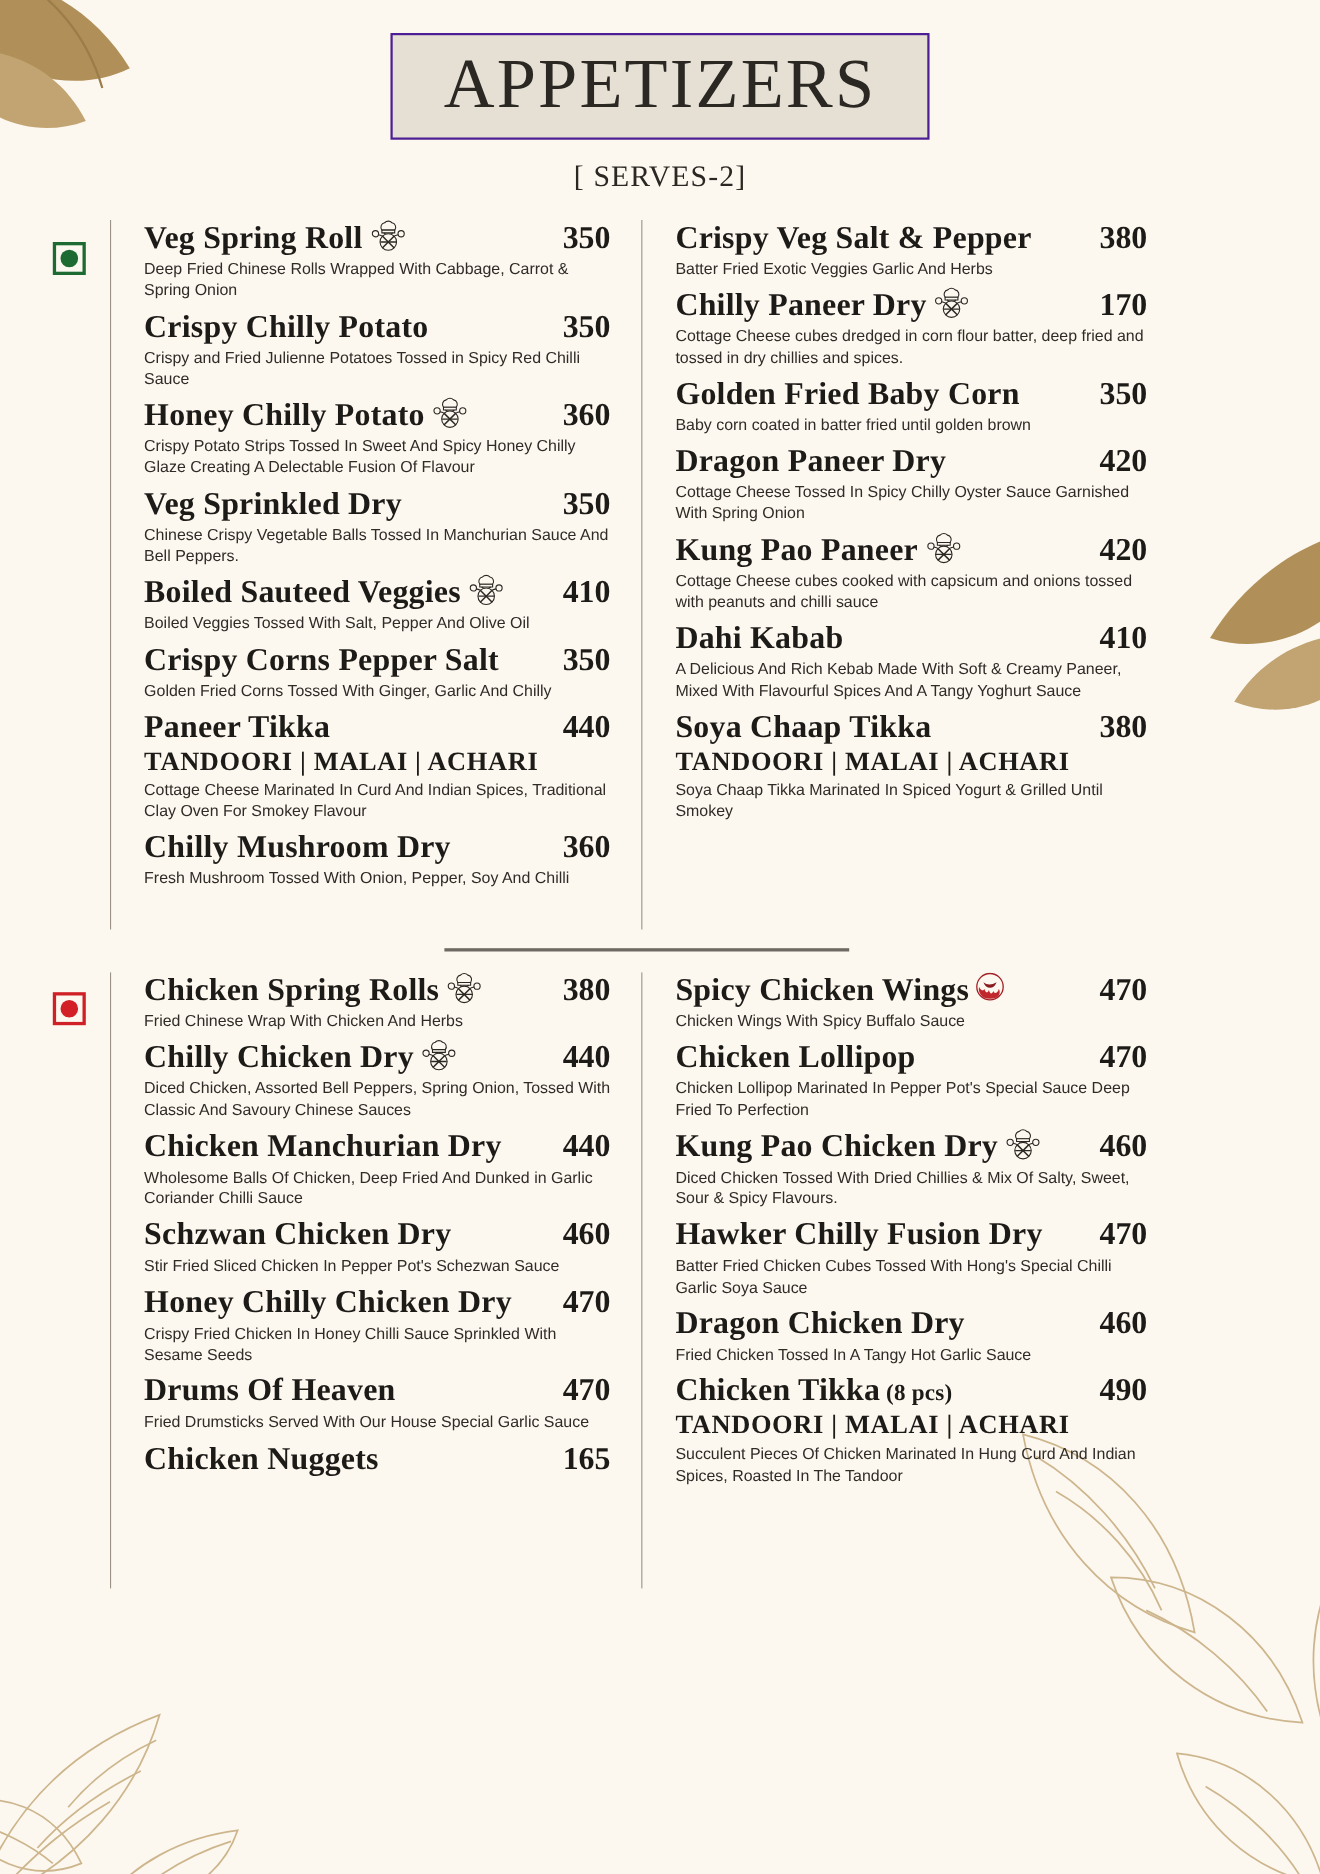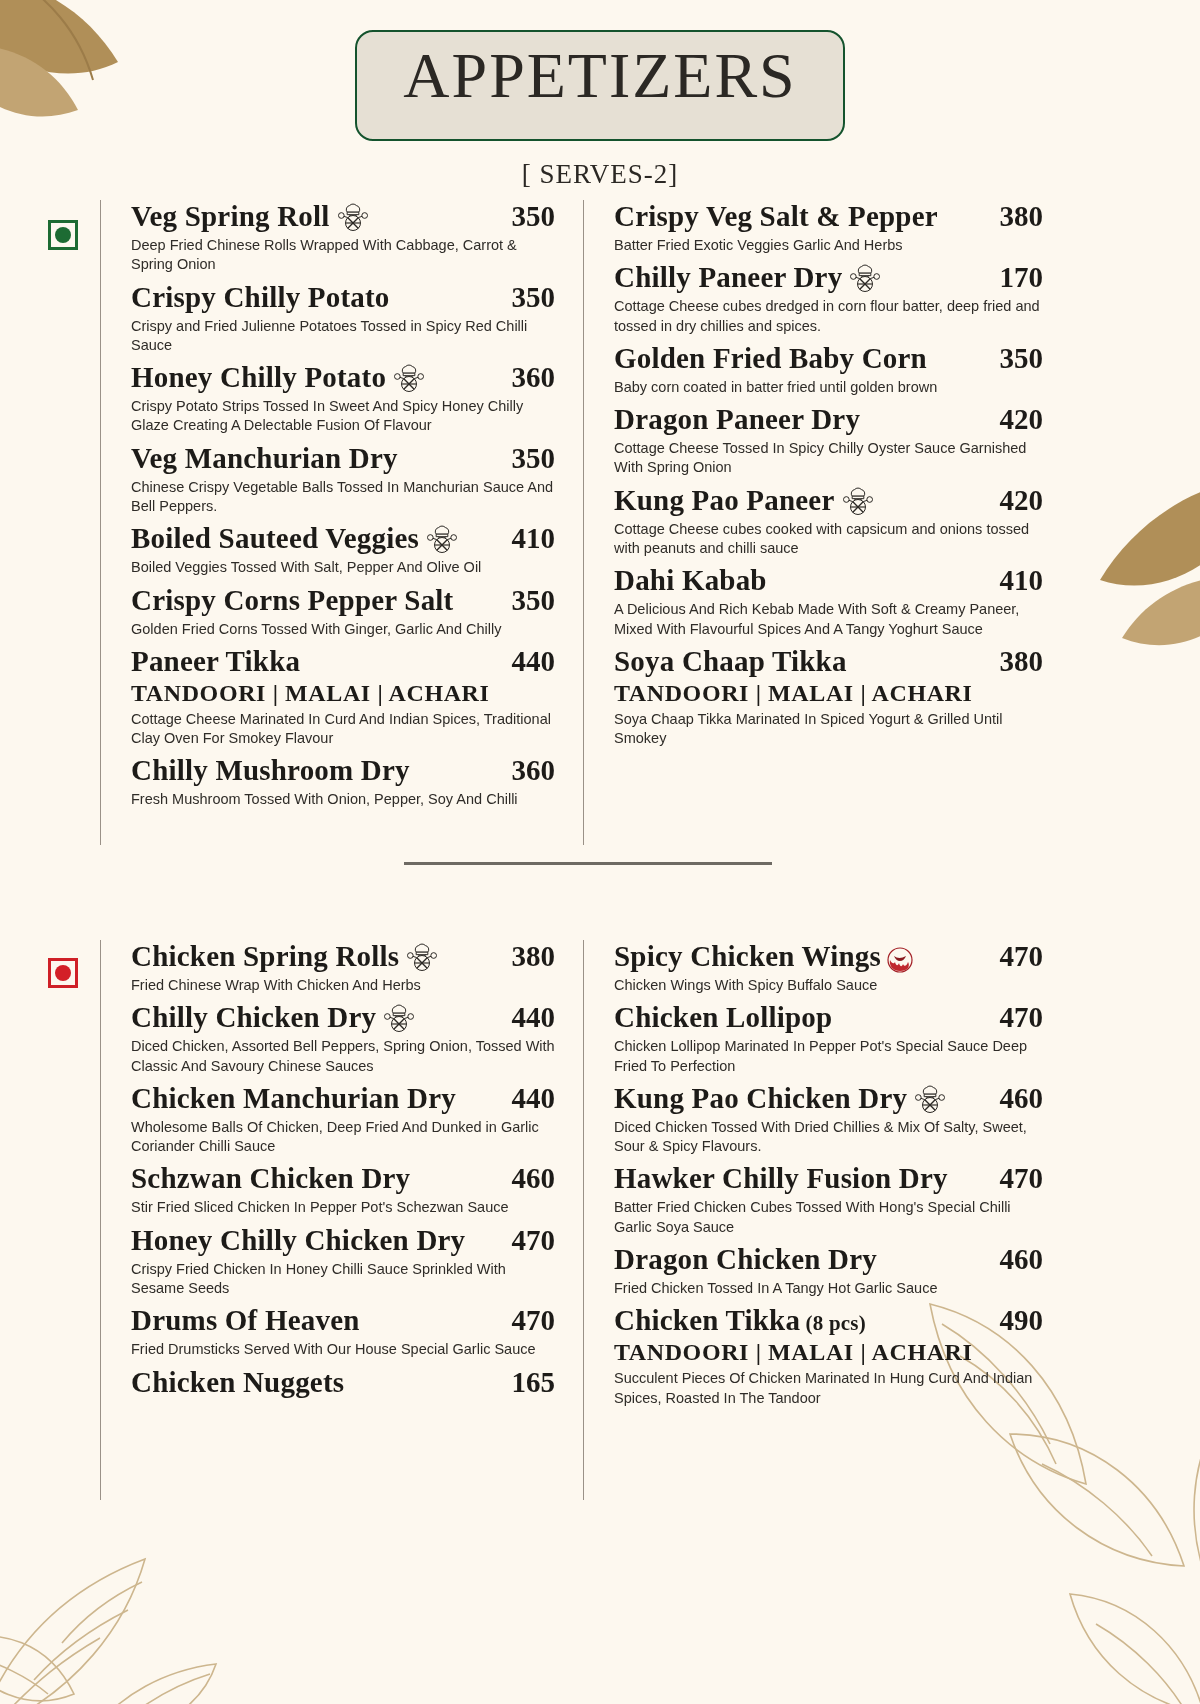--- a/index.html
+++ b/index.html
@@ -20,45 +20,45 @@
   .deco { position: absolute; pointer-events: none; }
   .deco-tl { top: -30px; left: -40px; width: 260px; height: 220px; }
   .deco-mr { top: 470px; right: -40px; width: 260px; height: 220px; }
   .deco-bl { bottom: -30px; left: -30px; width: 320px; height: 340px; }
   .deco-br { bottom: -20px; right: -20px; width: 330px; height: 430px; }
 
   
   .title-wrap { position: absolute; top: 30px; left: 0; width: 1200px; text-align: center; }
   .title-box {
     display: inline-block;
-    border: 2px solid #14532d;
-    border-radius: 18px;
+    border: 2px solid #4c1d95;
+    border-radius: 0;
     background: #e6e0d4;
-    padding: 10px 46px 30px 46px;
+    padding: 10px 46px 16px 46px;
   }
   .title-box h1 {
     font-family: "Liberation Serif", serif;
     font-weight: normal;
     font-size: 64px;
     letter-spacing: 2px;
     color: #2b2824;
     line-height: 1.05;
   }
   .serves {
     margin-top: 18px;
     font-family: "Liberation Serif", serif;
     font-size: 27px;
     letter-spacing: 1px;
     color: #2b2824;
   }
 
   
   .section { position: absolute; left: 0; width: 1200px; }
   .sec-veg { top: 200px; }
-  .sec-nonveg { top: 940px; }
+  .sec-nonveg { top: 884px; }
 
   .marker {
     position: absolute;
     left: 48px;
     width: 30px; height: 30px;
     border: 3px solid #1d6b33;
     background: #fdf8ef;
     display: flex; align-items: center; justify-content: center;
   }
   .marker i { display:block; width: 16px; height: 16px; border-radius: 50%; background: #1d6b33; }
@@ -80,21 +80,21 @@
   .sec-nonveg .col-left { min-height: 520px; }
   .sec-nonveg .col-right { min-height: 560px; }
 
   
   .item { position: relative; margin-bottom: 6px; }
   .item-head {
     display: flex;
     align-items: baseline;
     justify-content: space-between;
   }
-  .name-wrap { display: flex; align-items: flex-end; gap: 6px; }
+  .name-wrap { display: flex; align-items: flex-start; gap: 6px; }
   .iname {
     font-family: "Liberation Serif", serif;
     font-weight: bold;
     font-size: 29px;
     color: #1d1b18;
     letter-spacing: 0.2px;
     white-space: nowrap;
   }
   .iname .qty { font-size: 21px; font-weight: bold; }
   .price {
@@ -243,21 +243,21 @@
                   </g>
                 </svg>
               </div>
               <span class="price">360</span>
             </div>
             <div class="desc">Crispy Potato Strips Tossed In Sweet And Spicy Honey Chilly Glaze Creating A Delectable Fusion Of Flavour</div>
           </div>
           <div class="item">
             <div class="item-head">
               <div class="name-wrap">
-                <span class="iname">Veg Manchurian Dry</span>
+                <span class="iname">Veg Sprinkled Dry</span>
               </div>
               <span class="price">350</span>
             </div>
             <div class="desc">Chinese Crispy Vegetable Balls Tossed In Manchurian Sauce And Bell Peppers.</div>
           </div>
           <div class="item">
             <div class="item-head">
               <div class="name-wrap">
                 <span class="iname">Boiled Sauteed Veggies</span>
                 <svg class="chef" viewBox="0 0 40 36">

